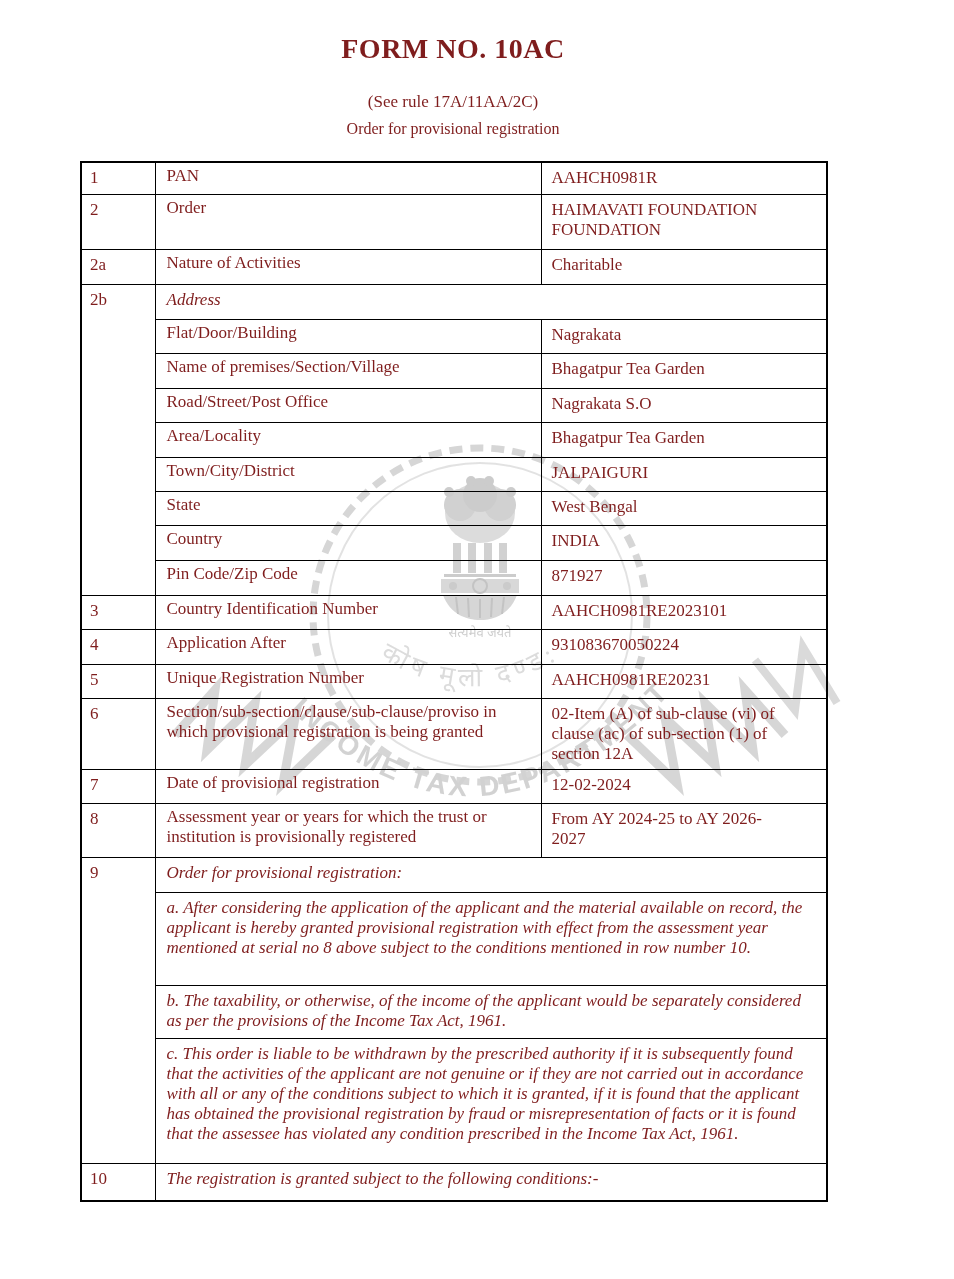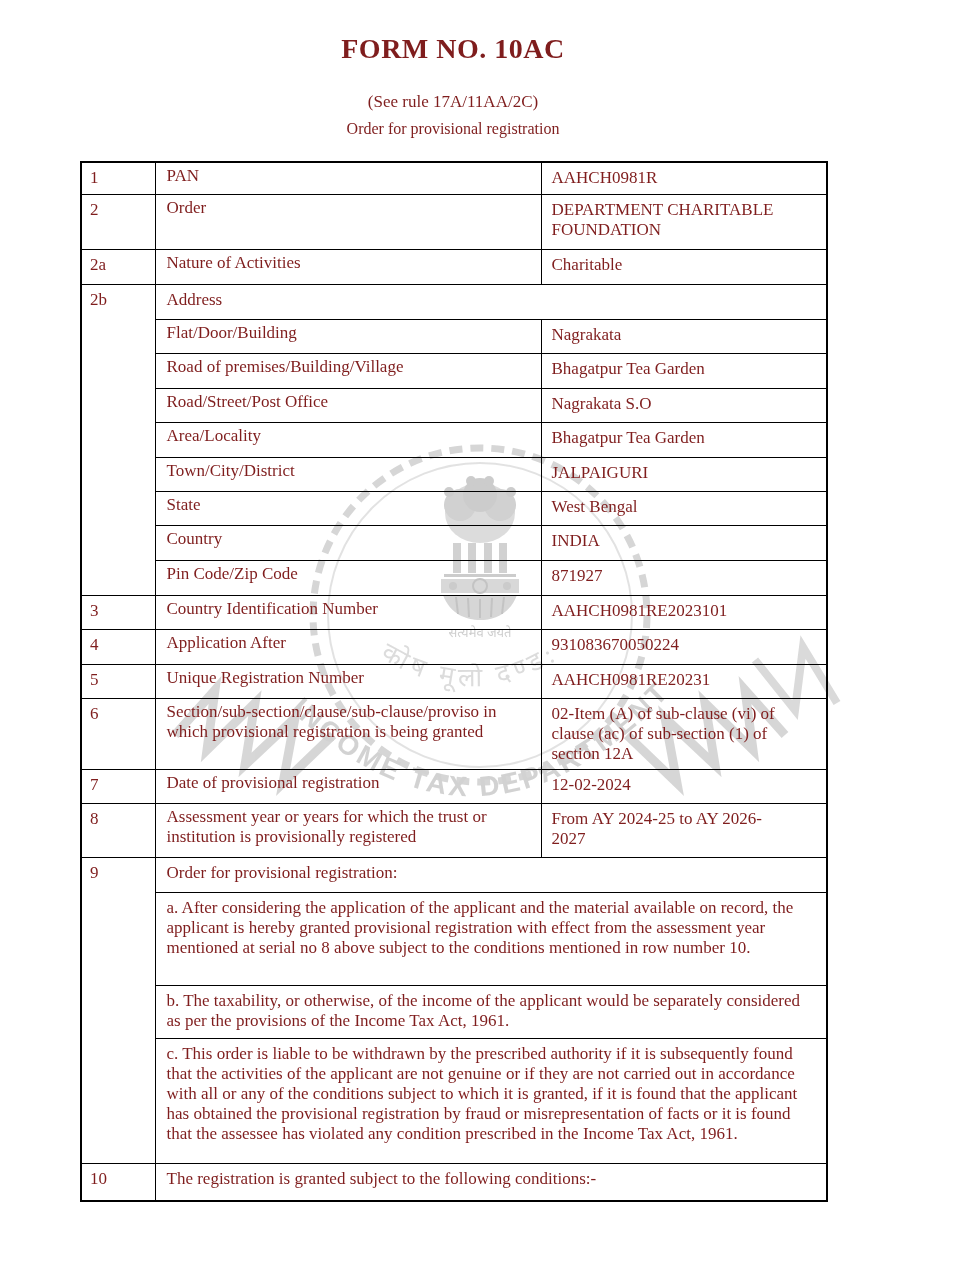--- a/index.html
+++ b/index.html
@@ -11,21 +11,21 @@
   .doc-sub2{position:absolute;top:120px;left:80px;width:746px;text-align:center;font-size:16px;}
   .wm{position:absolute;left:55px;top:415px;width:820px;height:430px;z-index:0;pointer-events:none;}
   table.main{position:absolute;left:80px;top:161px;width:746px;border-collapse:collapse;
              table-layout:fixed;z-index:1;background:transparent;}
   table.main td{border:1px solid #000;vertical-align:top;font-size:17px;line-height:1.18;
                 white-space:pre-line;background:transparent;overflow:hidden;}
   table.main{border:2px solid #000;}
   td.no{padding:5px 4px 5px 8px;}
   td.lbl{padding:3px 8px 5px 11px;font-family:Liberation Serif, serif;}
   td.val{padding:5px 5px 5px 10px;}
-  td.full{padding:5px 8px 5px 11px;}
+  td.full{padding:5px 8px 5px 11px;font-style:italic;}
 </style>
 </head>
 <body>
 
 <div class="page">
 
   <div class="doc-title">FORM NO. 10AC</div>
   <div class="doc-sub1">(See rule 17A/11AA/2C)</div>
   <div class="doc-sub2">Order for provisional registration</div>
 
@@ -84,38 +84,38 @@
       </colgroup>
     <tbody>
       <tr style="height:32px">
         <td class="no">1</td>
         <td class="lbl">PAN</td>
         <td class="val">AAHCH0981R</td>
       </tr>
       <tr style="height:55px">
         <td class="no">2</td>
         <td class="lbl">Order</td>
-        <td class="val">DEPARTMENT CHARITABLE
+        <td class="val">HAIMAVATI FOUNDATION
 FOUNDATION</td>
       </tr>
       <tr style="height:35px">
         <td class="no">2a</td>
         <td class="lbl">Nature of Activities</td>
         <td class="val">Charitable</td>
       </tr>
       <tr style="height:35px">
         <td class="no" rowspan="9">2b</td>
         <td class="full" colspan="2">Address</td>
       </tr>
       <tr style="height:34px">
         <td class="lbl">Flat/Door/Building</td>
         <td class="val">Nagrakata</td>
       </tr>
       <tr style="height:35px">
-        <td class="lbl">Road of premises/Building/Village</td>
+        <td class="lbl">Name of premises/Section/Village</td>
         <td class="val">Bhagatpur Tea Garden</td>
       </tr>
       <tr style="height:34px">
         <td class="lbl">Road/Street/Post Office</td>
         <td class="val">Nagrakata S.O</td>
       </tr>
       <tr style="height:35px">
         <td class="lbl">Area/Locality</td>
         <td class="val">Bhagatpur Tea Garden</td>
       </tr>

